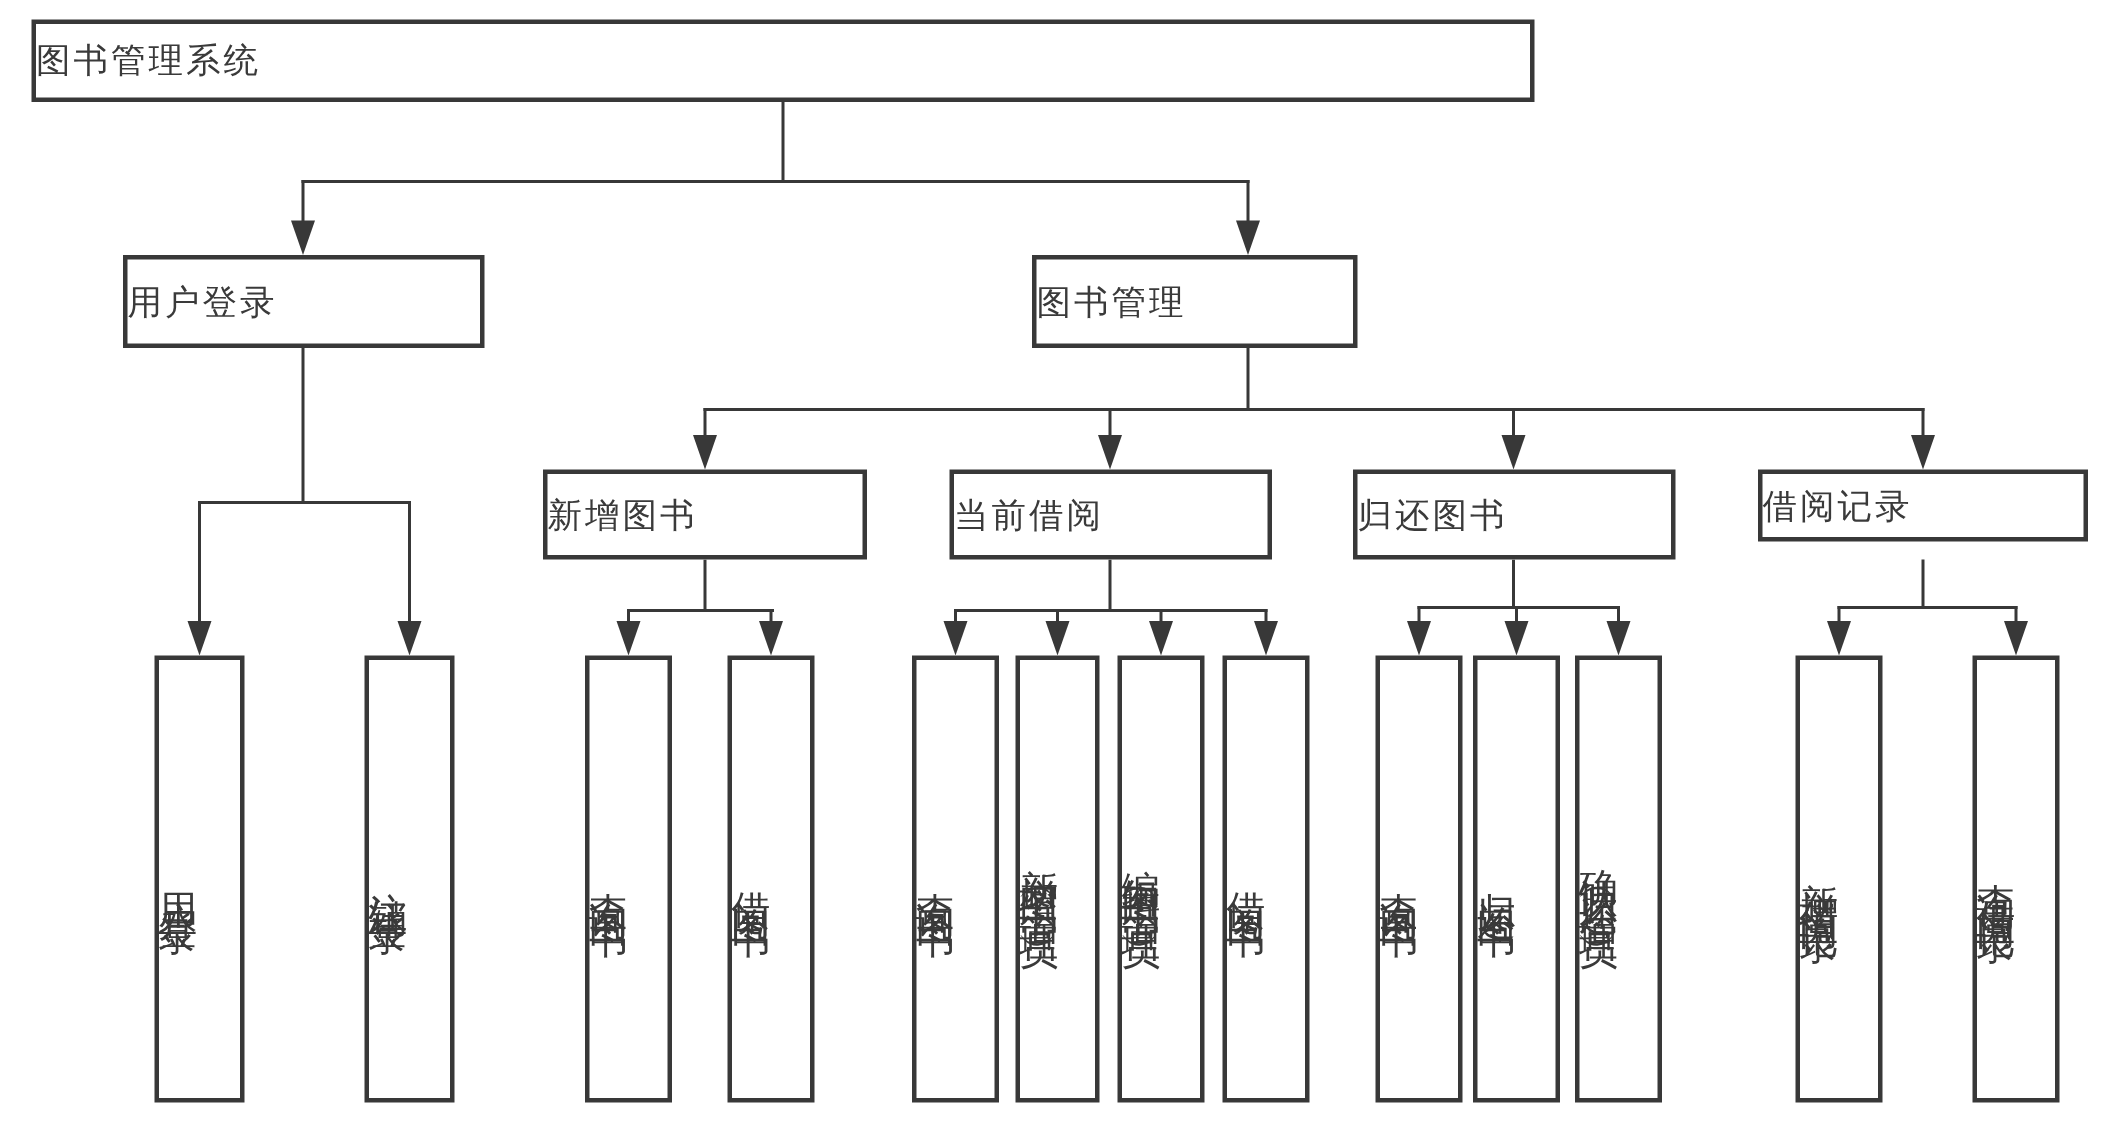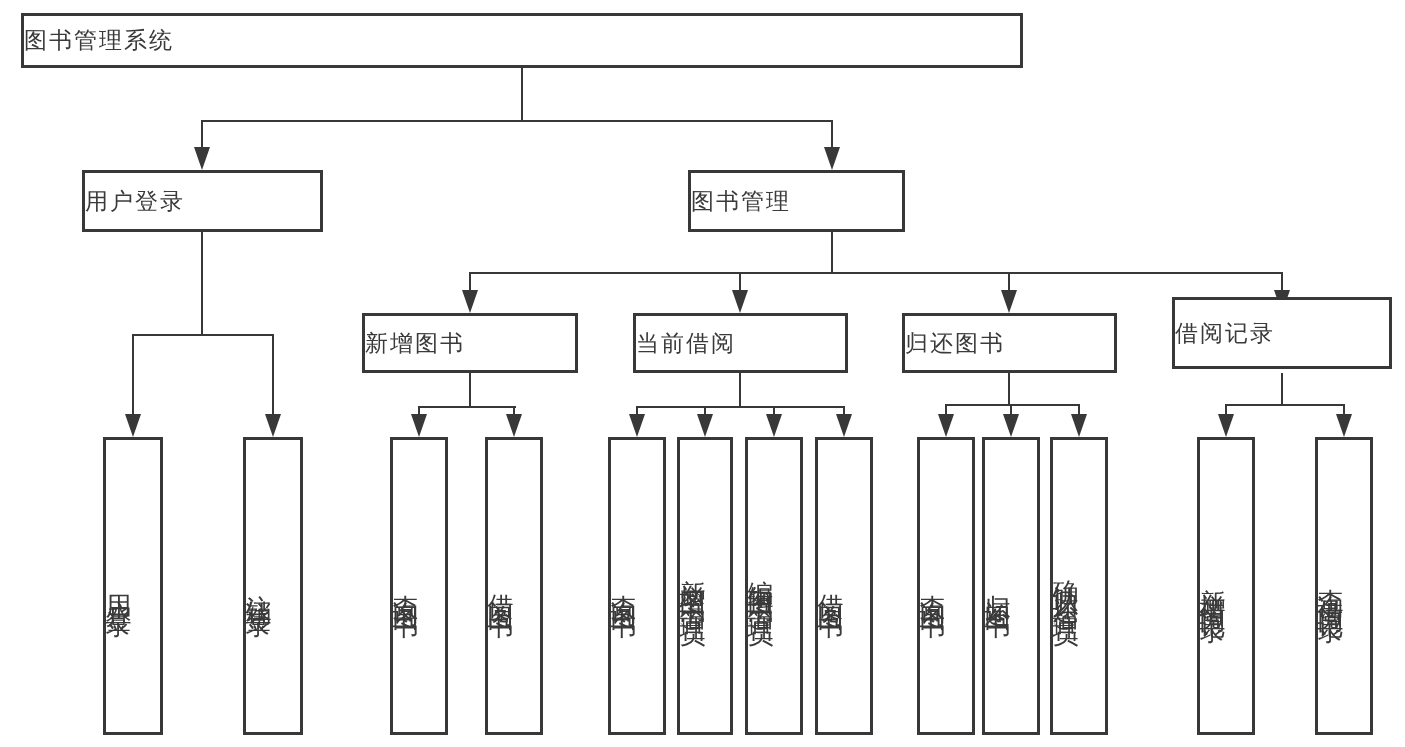--- a/index.html
+++ b/index.html
@@ -48,21 +48,21 @@
 
   <div class="box" style="left:362px;top:313px;width:216px;height:60px">
     <span>新增图书</span>
   </div>
   <div class="box" style="left:633px;top:313px;width:215px;height:60px">
     <span>当前借阅</span>
   </div>
   <div class="box" style="left:902px;top:313px;width:215px;height:60px">
     <span>归还图书</span>
   </div>
-  <div class="box" style="left:1172px;top:297px;width:220px;height:72px">
+  <div class="box" style="left:1172px;top:313px;width:220px;height:48px">
     <span>借阅记录</span>
   </div>
 
   <div class="box" style="left:103px;top:437px;width:60px;height:298px">
     <span class="vtext">用户登录</span>
   </div>
   <div class="box" style="left:243px;top:437px;width:60px;height:298px">
     <span class="vtext">注销登录</span>
   </div>
 

